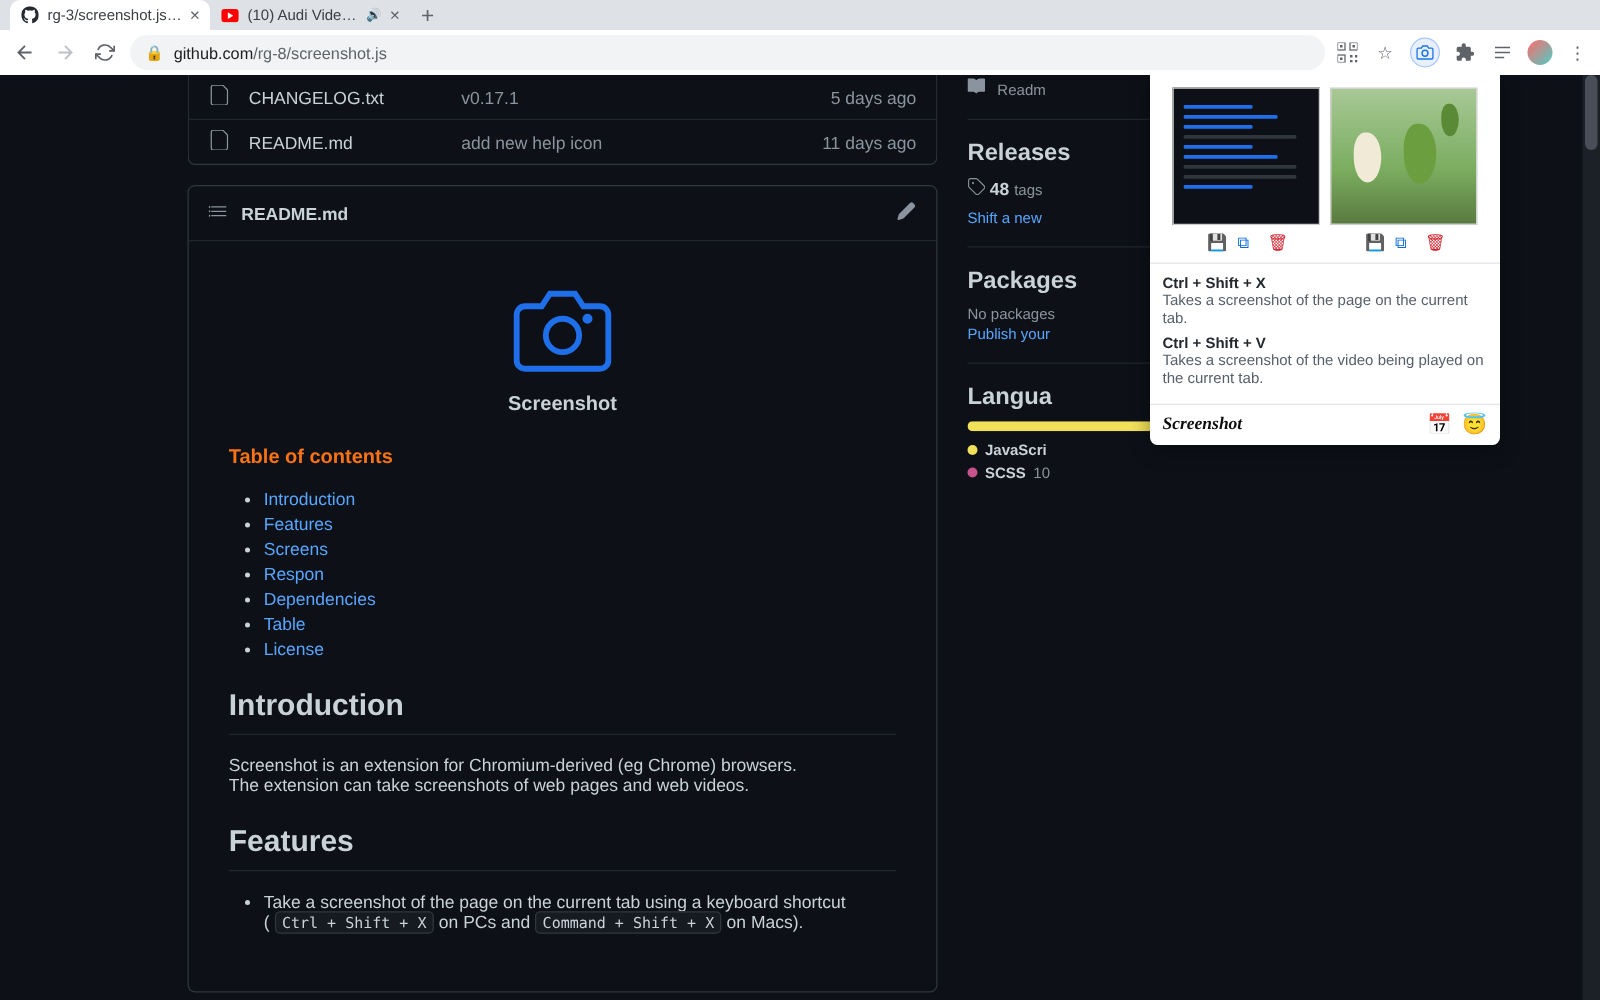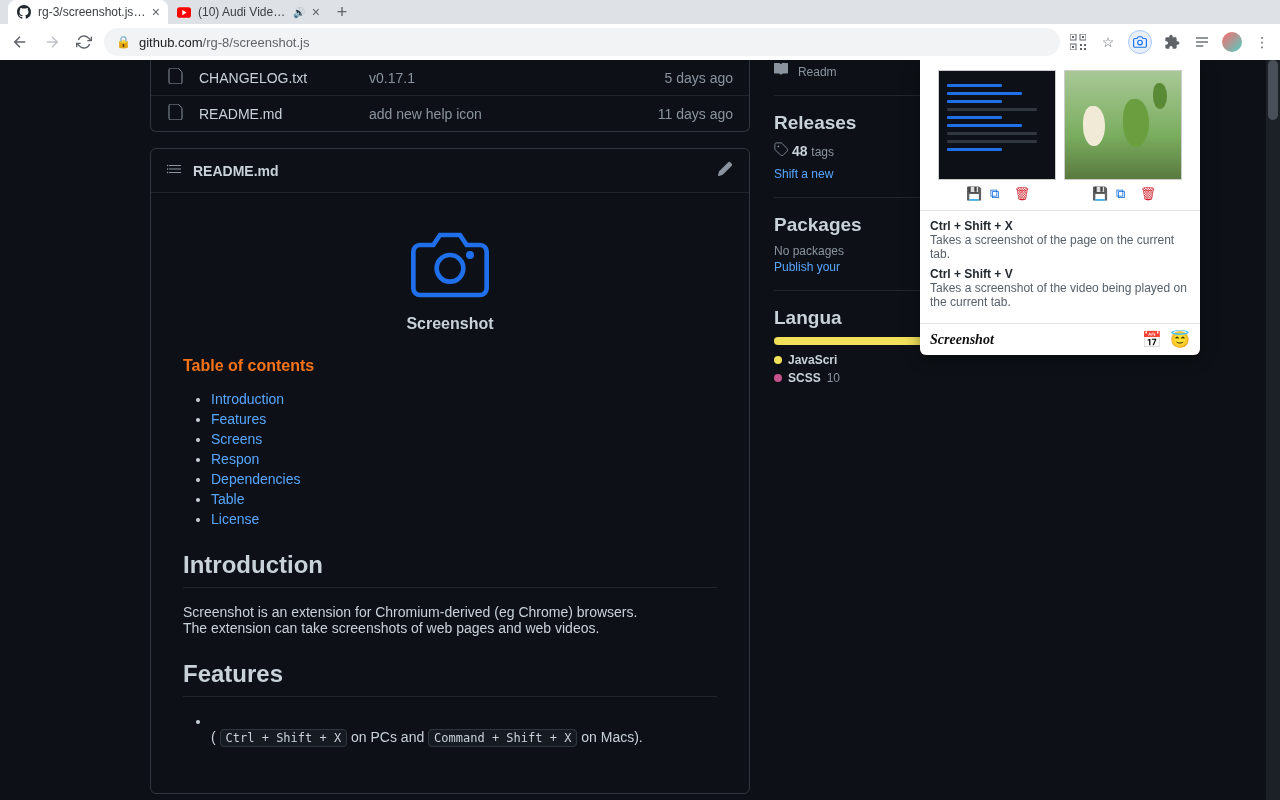--- a/index.html
+++ b/index.html
@@ -263,21 +263,21 @@
 
           <h1>Introduction</h1>
           <p>
             <span>Screenshot is an extension for Chromium-derived (eg Chrome) browsers.</span><br>
             <span>The extension can take screenshots of web pages and web videos.</span>
           </p>
 
           <h1>Features</h1>
           <ul>
             <li>
-              <br>
+              <span>Take a screenshot of the page on the current tab using a keyboard shortcut</span><br>
               <span>( </span><code>Ctrl + Shift + X</code><span> on PCs and </span><code>Command + Shift + X</code><span> on Macs).</span>
             </li>
 
           </ul>
         </div>
       </div>
     </div>
 
     <div class="sidebar">
       <div class="side-section" style="padding-top:2px;">

